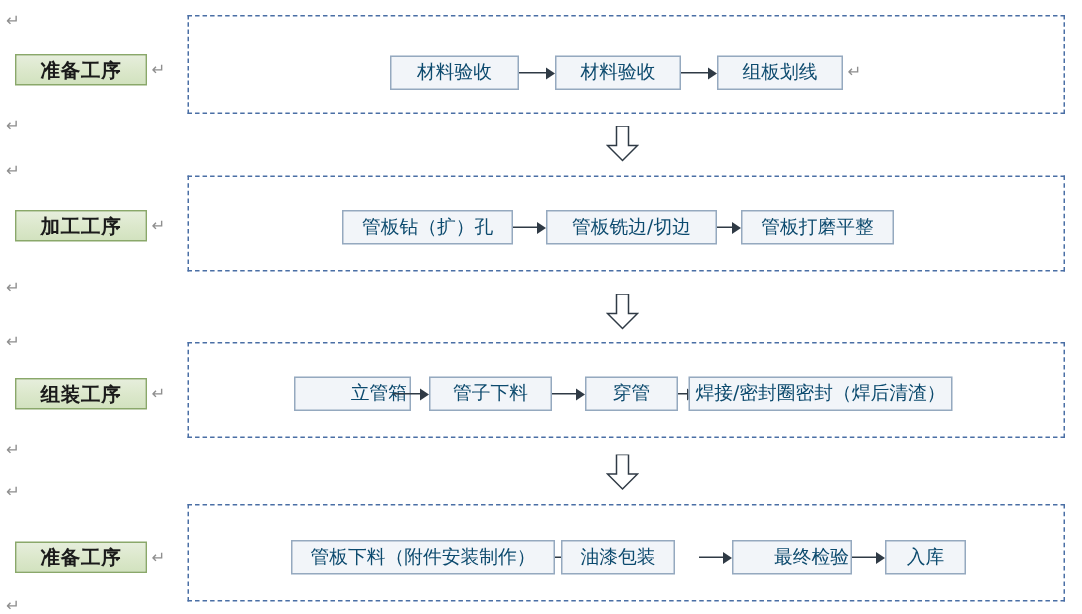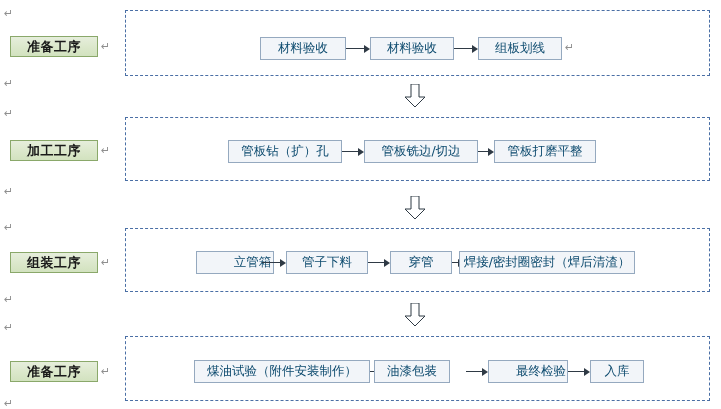--- a/index.html
+++ b/index.html
@@ -222,21 +222,21 @@
 </div>
 
 <div class="stage-label" style="top:361px;">
   <span>准备工序</span>
 </div>
 <span class="inline-pmark" style="left:101px; top:366px;">↵</span>
 
 <div class="group" style="top:336px; height:65px;"></div>
 
 <div class="node" style="left:194px; top:360px; width:176px;">
-  <span>煤油试验（附件安装制作）</span>
+  <span>管板下料（附件安装制作）</span>
 </div>
 <div class="harrow" style="left:370px; top:367px; width:20px;">
   <span class="shaft"></span>
     <span class="head"></span>
 </div>
 <div class="node" style="left:374px; top:360px; width:76px;">
   <span>油漆包装</span>
 </div>
 <div class="harrow" style="left:466px; top:367px; width:22px;">
   <span class="shaft"></span>

